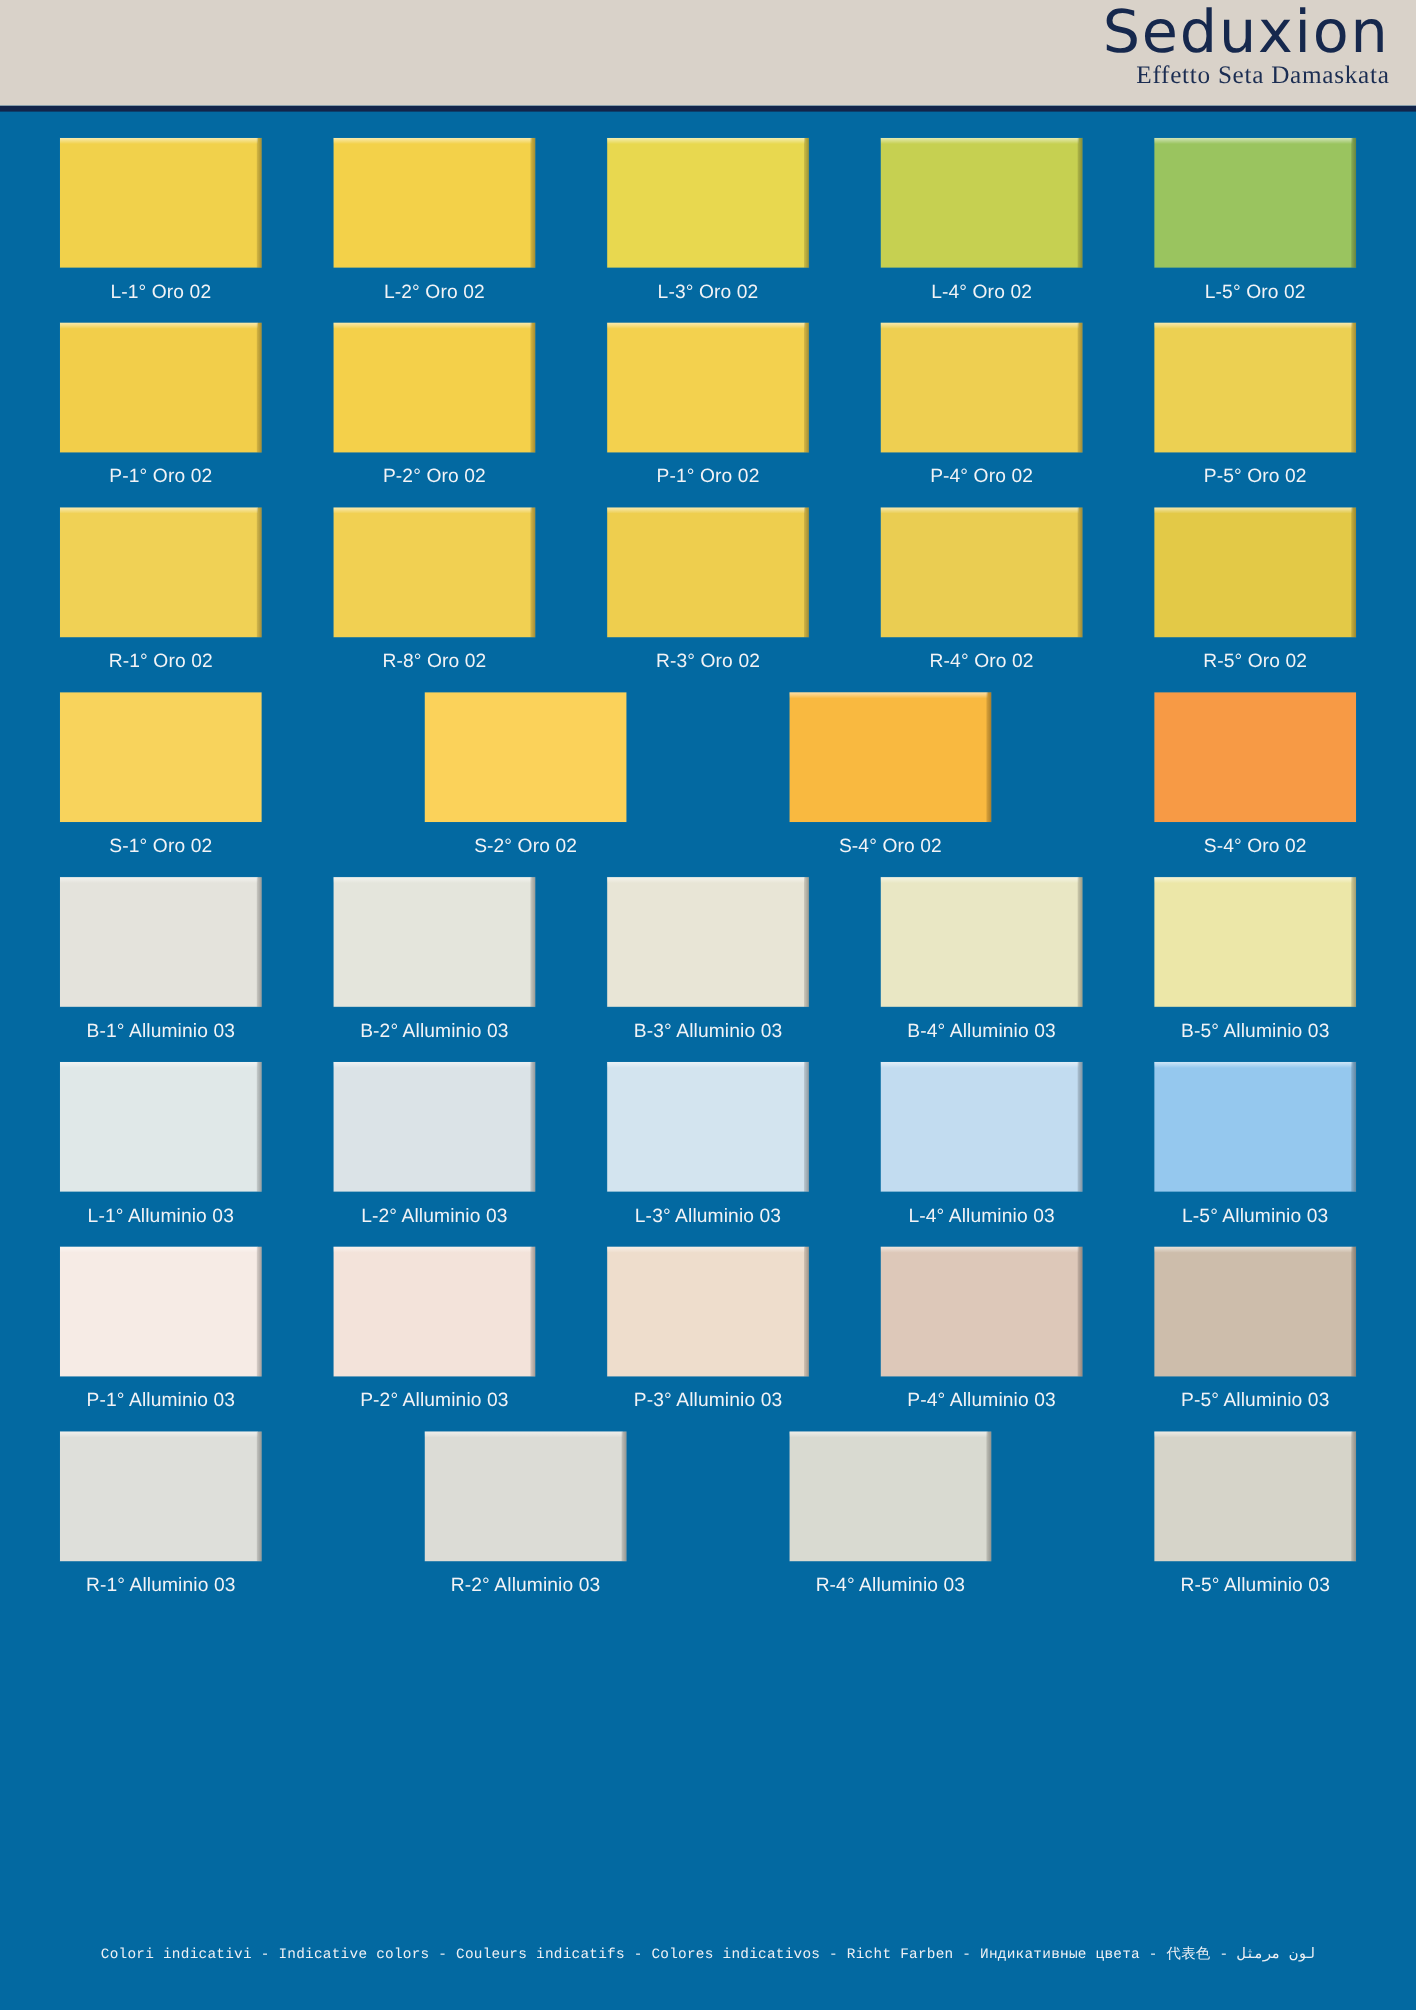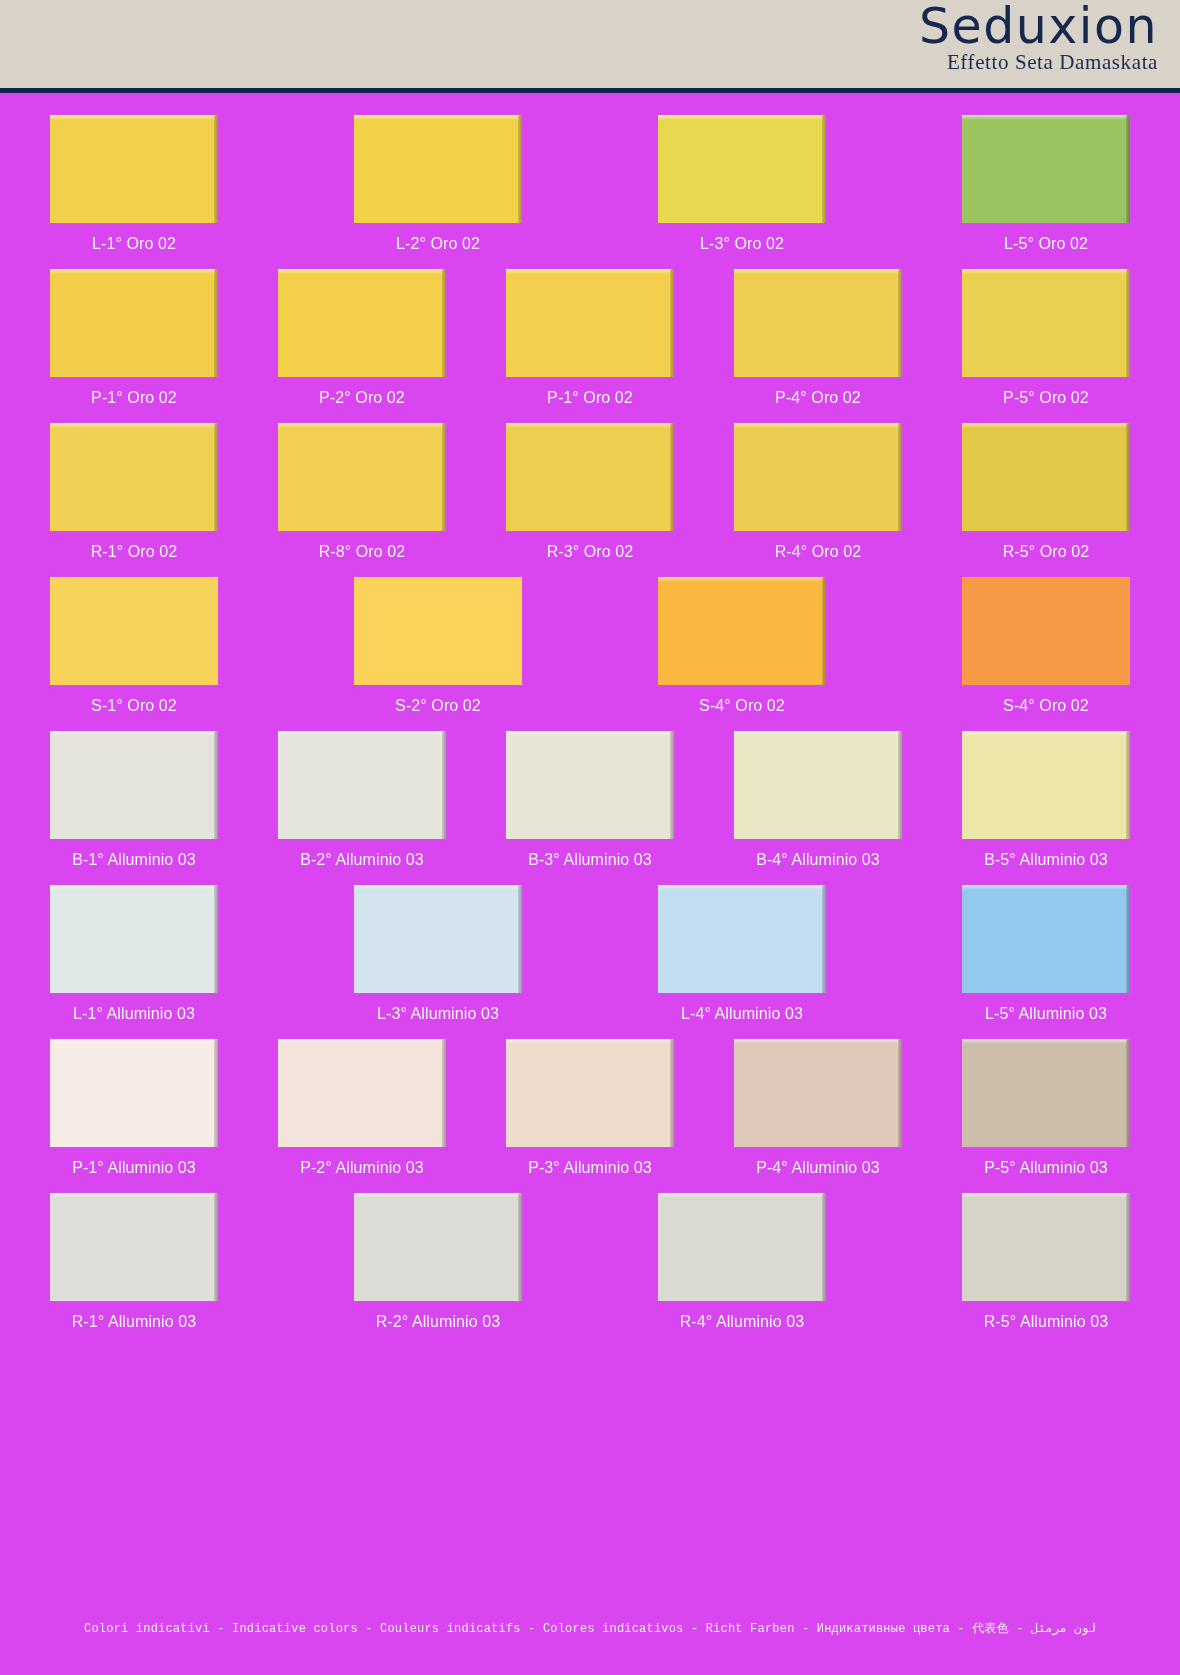--- a/index.html
+++ b/index.html
@@ -5,21 +5,21 @@
   * { box-sizing: border-box; margin: 0; padding: 0; }
   html, body {
     width: 1180px; height: 1675px;
     background: #0f2347;
     font-family: "Liberation Sans", sans-serif;
     overflow: hidden;
   }
   #page {
     position: relative;
     width: 1180px; height: 1675px;
-    background: #d946ef;
+    background: #0369a1;
   }
 
   
   .header {
     position: relative;
     width: 1180px; height: 88px;
     background: #d9d2c9;
     display: flex;
     justify-content: flex-end;
     align-items: flex-start;
@@ -142,20 +142,24 @@
         </div>
         <div class="cell">
           <div class="swatch" style="background: rgb(243, 209, 73);"></div>
           <div class="caption">L-2° Oro 02</div>
         </div>
         <div class="cell">
           <div class="swatch" style="background: rgb(232, 216, 79);"></div>
           <div class="caption">L-3° Oro 02</div>
         </div>
         <div class="cell">
+          <div class="swatch" style="background: rgb(198, 208, 81);"></div>
+          <div class="caption">L-4° Oro 02</div>
+        </div>
+        <div class="cell">
           <div class="swatch" style="background: rgb(154, 196, 95);"></div>
           <div class="caption">L-5° Oro 02</div>
         </div>
       </div>
       <div class="row">
         <div class="cell">
           <div class="swatch" style="background: rgb(242, 206, 74);"></div>
           <div class="caption">P-1° Oro 02</div>
         </div>
         <div class="cell">
@@ -234,20 +238,24 @@
         </div>
         <div class="cell">
           <div class="swatch" style="background: rgb(236, 231, 168);"></div>
           <div class="caption">B-5° Alluminio 03</div>
         </div>
       </div>
       <div class="row">
         <div class="cell">
           <div class="swatch" style="background: rgb(224, 232, 232);"></div>
           <div class="caption">L-1° Alluminio 03</div>
+        </div>
+        <div class="cell">
+          <div class="swatch" style="background: rgb(219, 227, 231);"></div>
+          <div class="caption">L-2° Alluminio 03</div>
         </div>
         <div class="cell">
           <div class="swatch" style="background: rgb(211, 228, 239);"></div>
           <div class="caption">L-3° Alluminio 03</div>
         </div>
         <div class="cell">
           <div class="swatch" style="background: rgb(194, 220, 240);"></div>
           <div class="caption">L-4° Alluminio 03</div>
         </div>
         <div class="cell">

